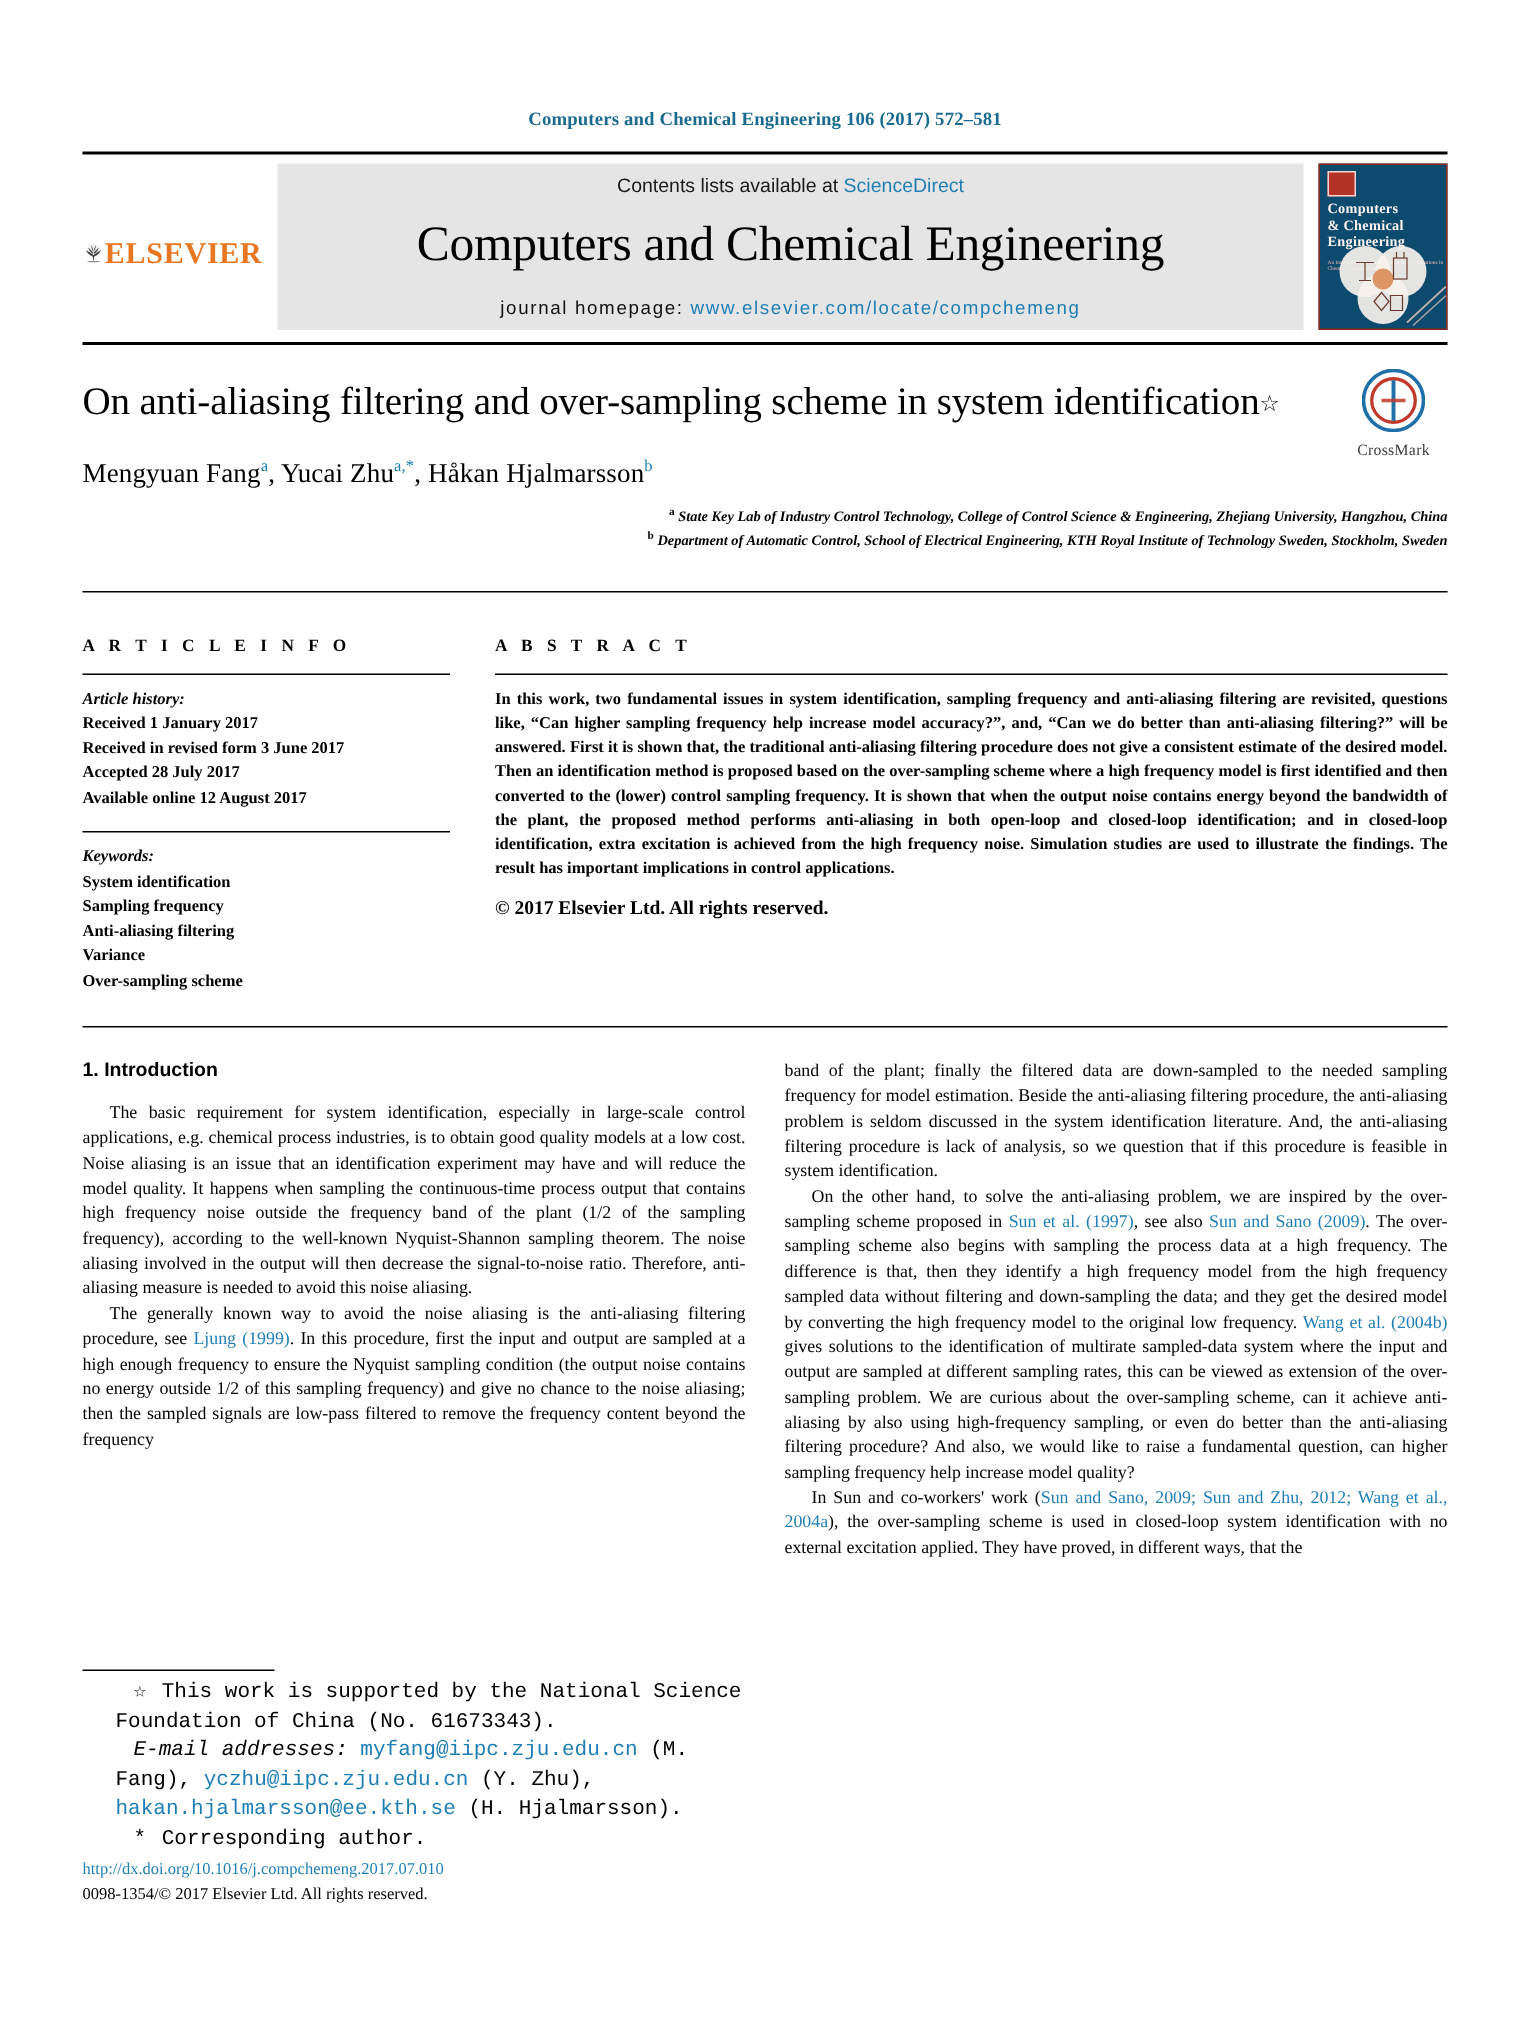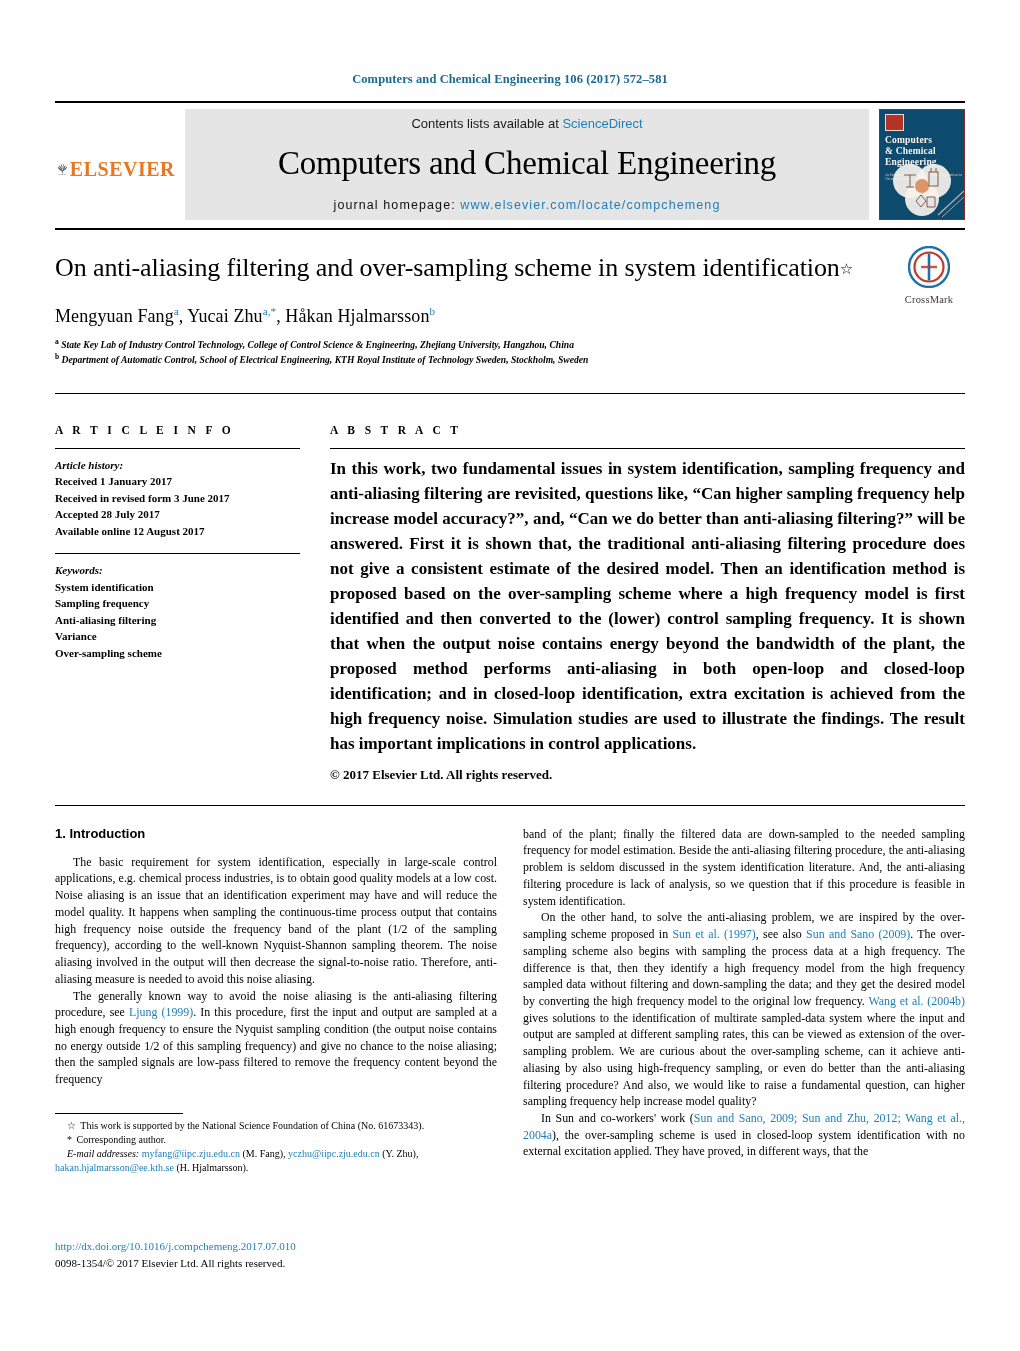--- a/index.html
+++ b/index.html
@@ -156,20 +156,21 @@
     letter-spacing: 0.1px;
   }
   .authors sup { color: #1f7fb5; font-size: 11px; }
   .affiliations {
     margin-top: 10px;
     font-size: 9.6px;
     font-style: italic;
     font-weight: bold;
     line-height: 1.45;
     font-family: "Liberation Serif", serif;
+    text-align: right;
   }
   .affiliations sup { font-style: normal; font-size: 7.5px; }
 
   .crossmark {
     position: absolute;
     right: 0;
     top: -6px;
     width: 72px;
     text-align: center;
   }
@@ -196,21 +197,21 @@
     font-size: 11.5px;
     font-weight: bold;
     letter-spacing: 3.4px;
     margin-bottom: 12px;
   }
   .thin-rule { border-top: 1px solid #000; margin-bottom: 8px; }
   .info-group { font-size: 11px; line-height: 1.5; font-weight: bold; }
   .info-group .lbl { font-style: italic; }
   .info-gap { height: 14px; }
   .abstract-text {
-    font-size: 17px;
+    font-size: 11px;
     line-height: 1.47;
     text-align: justify;
     font-weight: bold;
     font-family: "Liberation Serif", serif;
   }
   .copyright-line {
     text-align: left;
     font-size: 13px;
     font-weight: bold;
     margin-top: 10px;
@@ -254,23 +255,24 @@
     left: 55px;
     top: 1113px;
     width: 442px;
   }
   .fn-rule {
     border-top: 1px solid #000;
     width: 128px;
     margin-bottom: 5px;
   }
   .fn {
-    font-size: 10px;
+    font-size: 14px;
     line-height: 1.4;
-    font-family: Liberation Serif, serif;
+    font-family: Liberation Mono, monospace;
+    margin-left: 22px;
   }
   .fn .marker { margin-right: 2px; }
   .fn-indent { text-indent: 12px; }
   .fn .em-label { font-style: italic; }
   .doi-block {
     position: absolute;
     left: 55px;
     top: 1238px;
     width: 442px;
     font-size: 11px;
@@ -431,26 +433,26 @@
     <div class="col col-right">
       <p class="body no-indent">band of the plant; finally the filtered data are down-sampled to the needed sampling frequency for model estimation. Beside the anti-aliasing filtering procedure, the anti-aliasing problem is seldom discussed in the system identification literature. And, the anti-aliasing filtering procedure is lack of analysis, so we question that if this procedure is feasible in system identification.</p>
       <p class="body"><span>On the other hand, to solve the anti-aliasing problem, we are inspired by the over-sampling scheme proposed in </span><span class="ref">Sun et al. (1997)</span><span>, see also </span><span class="ref">Sun and Sano (2009)</span><span>. The over-sampling scheme also begins with sampling the process data at a high frequency. The difference is that, then they identify a high frequency model from the high frequency sampled data without filtering and down-sampling the data; and they get the desired model by converting the high frequency model to the original low frequency. </span><span class="ref">Wang et al. (2004b)</span><span> gives solutions to the identification of multirate sampled-data system where the input and output are sampled at different sampling rates, this can be viewed as extension of the over-sampling problem. We are curious about the over-sampling scheme, can it achieve anti-aliasing by also using high-frequency sampling, or even do better than the anti-aliasing filtering procedure? And also, we would like to raise a fundamental question, can higher sampling frequency help increase model quality?</span></p>
       <p class="body"><span>In Sun and co-workers' work (</span><span class="ref">Sun and Sano, 2009; Sun and Zhu, 2012; Wang et al., 2004a</span><span>), the over-sampling scheme is used in closed-loop system identification with no external excitation applied. They have proved, in different ways, that the</span></p>
     </div>
   </div>
 
   <div class="footnotes">
     <div class="fn-rule"></div>
     <div class="fn fn-indent"><span class="marker">☆</span> <span>This work is supported by the National Science Foundation of China (No. 61673343).</span></div>
-    <div class="fn fn-indent"><span class="marker">*</span> <span>Corresponding author.</span></div>
     <div class="fn fn-indent"><span class="em-label">E-mail addresses:</span>
       <span class="ref">myfang@iipc.zju.edu.cn</span> <span>(M. Fang)</span>,
       <span class="ref">yczhu@iipc.zju.edu.cn</span> <span>(Y. Zhu)</span>,
       <span class="ref">hakan.hjalmarsson@ee.kth.se</span> <span>(H. Hjalmarsson)</span>.
     </div>
+    <div class="fn fn-indent"><span class="marker">*</span> <span>Corresponding author.</span></div>
   </div>
 
   <div class="doi-block">
     <div class="doi-link">http://dx.doi.org/10.1016/j.compchemeng.2017.07.010</div>
     <div>0098-1354/© 2017 Elsevier Ltd. All rights reserved.</div>
   </div>
 
 </div>
 
 </body></html>

